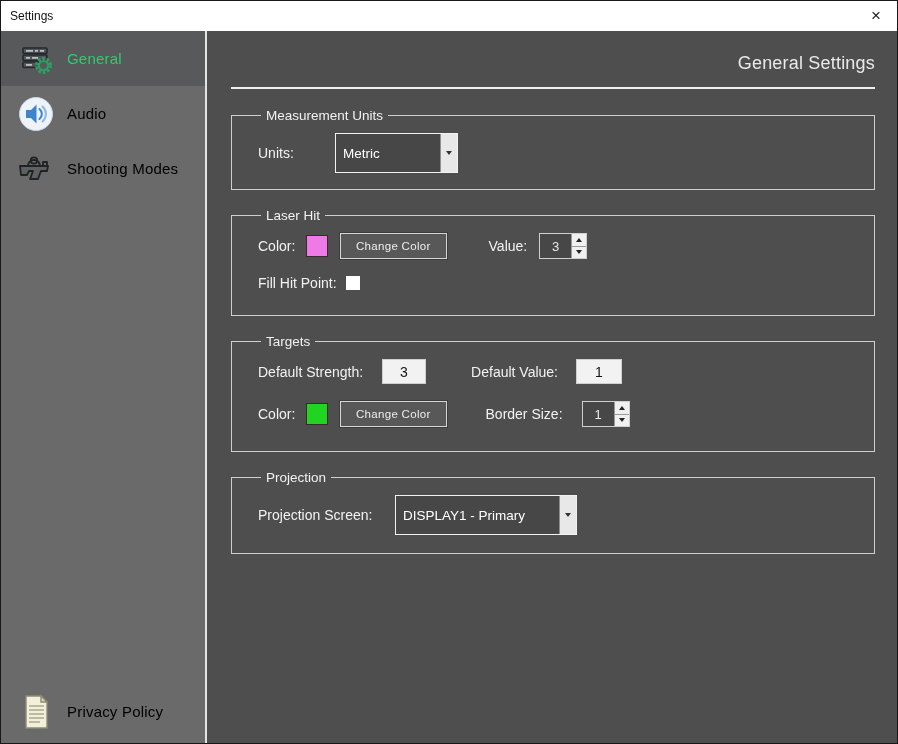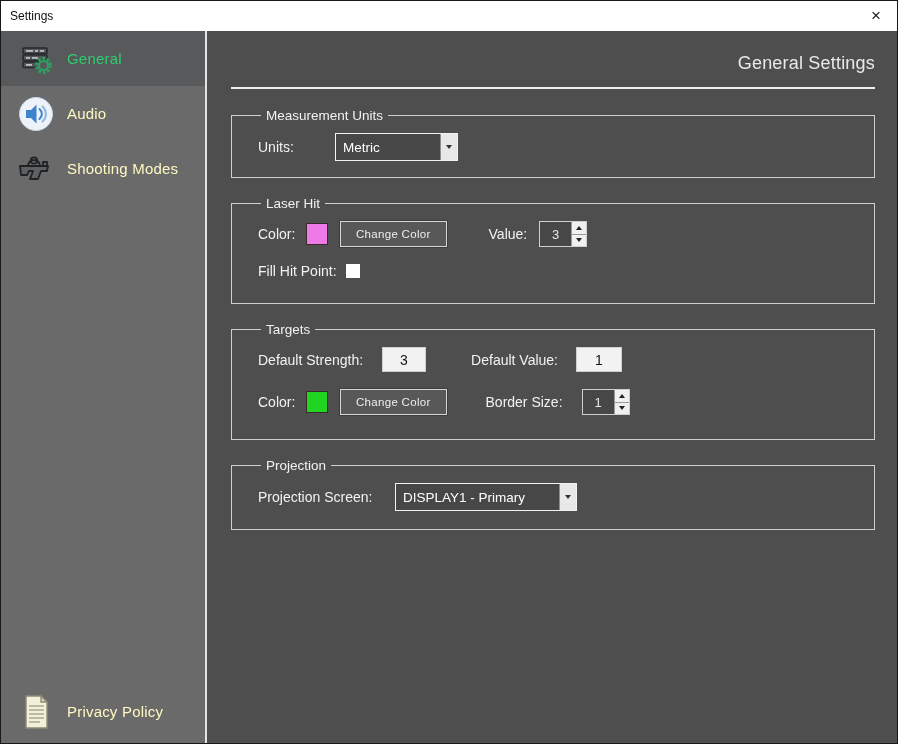--- a/index.html
+++ b/index.html
@@ -12,21 +12,21 @@
   .titlebar .close-btn { margin-left:auto; width:42px; height:30px; display:flex; align-items:center; justify-content:center; font-size:17px; color:#222; cursor:default; }
 
   
   .body { flex:1; display:flex; min-height:0; }
 
   
   .sidebar { width:206px; flex:0 0 206px; background:#6a6a6a; border-right:2px solid #e3e3e3; display:flex; flex-direction:column; }
   .side-item { height:55px; display:flex; align-items:center; padding-left:13px; gap:9px; }
   .side-item.selected { background:#57595a; }
   .side-icon { width:44px; display:flex; align-items:center; justify-content:center; flex:0 0 44px; }
-  .side-label { color:#fef9c3; font-size:15px; letter-spacing:0.2px; }
+  .side-label { color:#000000; font-size:15px; letter-spacing:0.2px; }
   .side-footer { margin-top:auto; padding-bottom:4px; }
 
   
   .content { flex:1; background:#4e4e4e; padding:0 22px 0 24px; }
   .page-title { color:#e9e9e9; font-size:18px; font-weight:400; margin-top:22px; letter-spacing:0.2px;text-align:right; }
   .rule { border:none; border-top:2px solid #ededed; margin:13px 0 19px 0; }
 
   fieldset { border:1px solid #cfcfcf; margin:0 0 18px 0; padding:10px 0 16px 26px; }
   legend { color:#f2f2f2; font-size:13.5px; padding:0 5px; margin-left:3px; }
 
@@ -34,21 +34,21 @@
   .row + .row { margin-top:14px; }
   .lbl { color:#f2f2f2; font-size:14px; white-space:nowrap; }
   .w-units { width:77px; }
   .w-color { width:48px; }
   .w-defstr { width:124px; }
   .w-defval { width:132px; text-align:right; padding-right:0; }
   .w-bsize { width:116px; text-align:right; }
   .w-projscr { width:131px; }
 
   
-  .combo { display:inline-flex; height:28px; border:1px solid #f2f2f2; background:#474747; }
+  .combo { display:inline-flex; height:40px; border:1px solid #f2f2f2; background:#474747; }
   .combo-units { width:123px; }
   .combo-display { width:182px; }
   .combo-value { flex:1; display:flex; align-items:center; padding-left:7px; color:#ffffff; font-size:13.5px; white-space:nowrap; overflow:hidden; }
   .combo-btn { width:17px; background:#e8e8e8; border-left:1px solid #8f8f8f; display:flex; align-items:center; justify-content:center; }
   .tri-down { width:0; height:0; border-left:3.5px solid transparent; border-right:3.5px solid transparent; border-top:4.5px solid #333; }
 
   
   .swatch { width:22px; height:22px; border:1px solid #3a2a2a; }
   .btn { height:26px; background:#585858; border:1px solid #d6d6d6; outline:1px solid #3c3c3c; color:#ededed; font-size:11.5px; padding:0 15px; display:inline-flex; align-items:center; letter-spacing:0.3px; cursor:default; }
 

